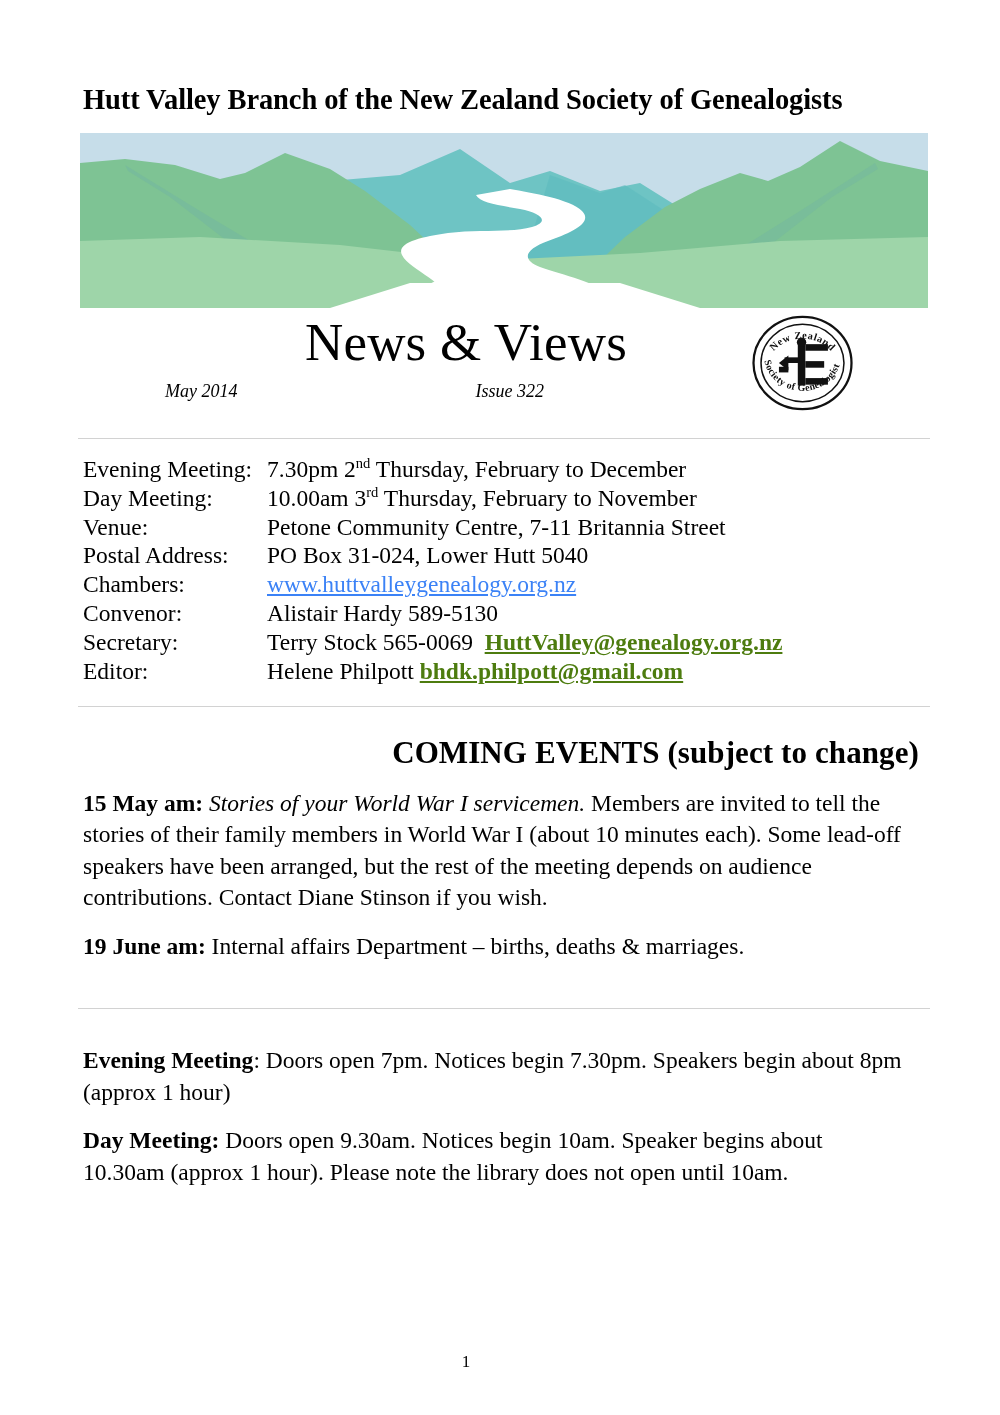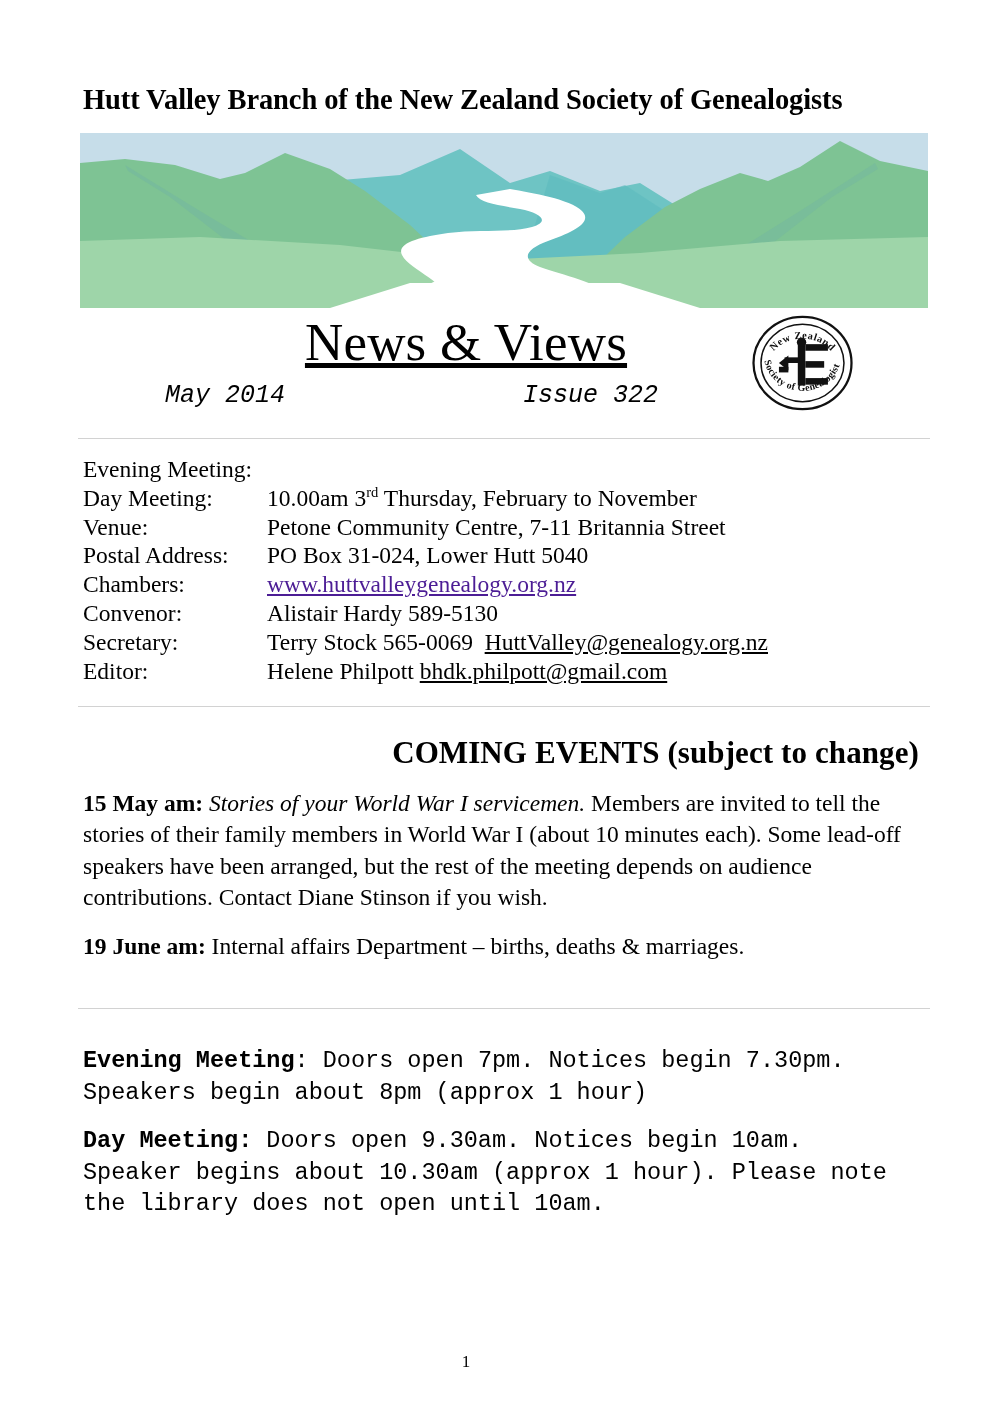--- a/index.html
+++ b/index.html
@@ -54,30 +54,28 @@
     height: 118px;
   }
   .masthead-name {
     text-align: center;
     font-size: 53px;
     line-height: 1;
     font-weight: 400;
     margin: 0;
     padding: 10px 0 0 0;
     letter-spacing: 0.2px;
-    text-decoration: underline;
   }
   .masthead-sub {
     display: flex;
     justify-content: flex-start;
     font-style: italic;
-    font-size: 25px;
+    font-size: 18px;
     margin: 12px 0 0 0;
     padding: 0 0 0 90px;
-    font-family: Liberation Mono, monospace;
   }
   .masthead-issue { margin-left: 238px; }
 
   .nzsg-logo {
     position: absolute;
     right: 2px;
     top: 8px;
     width: 105px;
     height: 98px;
   }
@@ -100,24 +98,24 @@
   .contact {
     margin: 16px 0 0 8px;
     font-size: 23.5px;
     line-height: 1.23;
   }
   .contact-row { display: flex; }
   .contact-label { width: 184px; flex: 0 0 184px; white-space: nowrap; }
   .contact-value { white-space: nowrap; }
   .contact-value sup { font-size: 0.62em; vertical-align: super; line-height: 0; }
   a.link {
-    color: #4c1d95;
+    color: #3b82f6;
     text-decoration: underline;
   }
-  a.link-dark { color: #000000; }
+  a.link-dark { color: #4d7c0f; font-weight: bold; }
 
   
   .events { margin: 28px 0 0 8px; width: 836px; }
   .events-heading {
     font-weight: 700;
     font-size: 31px;
     margin: 0 0 0 0;
     letter-spacing: 0.1px;
     text-align: right;
   }
@@ -129,21 +127,20 @@
   }
   .event-item b { font-weight: 700; }
   .event-item i { font-style: italic; }
 
   
   .notes { margin: 36px 0 0 8px; width: 820px; }
   .note {
     font-size: 23.5px;
     line-height: 1.34;
     margin: 0 0 17px 0;
-    font-family: Liberation Mono, monospace;
   }
   .note b { font-weight: 700; }
 
   
   .page-number {
     position: absolute;
     left: 0;
     right: 0;
     top: 1352px;
     text-align: center;
@@ -215,20 +212,21 @@
         </g>
       </svg>
     </div>
   </div>
 
   <hr class="rule rule-1">
 
   <div class="contact">
     <div class="contact-row">
       <span class="contact-label">Evening Meeting:</span>
+      <span class="contact-value"><span>7.30pm 2</span><sup>nd</sup><span> Thursday, February to December</span></span>
     </div>
     <div class="contact-row">
       <span class="contact-label">Day Meeting:</span>
       <span class="contact-value"><span>10.00am 3</span><sup>rd</sup><span> Thursday, February to November</span></span>
     </div>
     <div class="contact-row">
       <span class="contact-label">Venue:</span>
       <span class="contact-value">Petone Community Centre, 7-11 Britannia Street</span>
     </div>
     <div class="contact-row">

